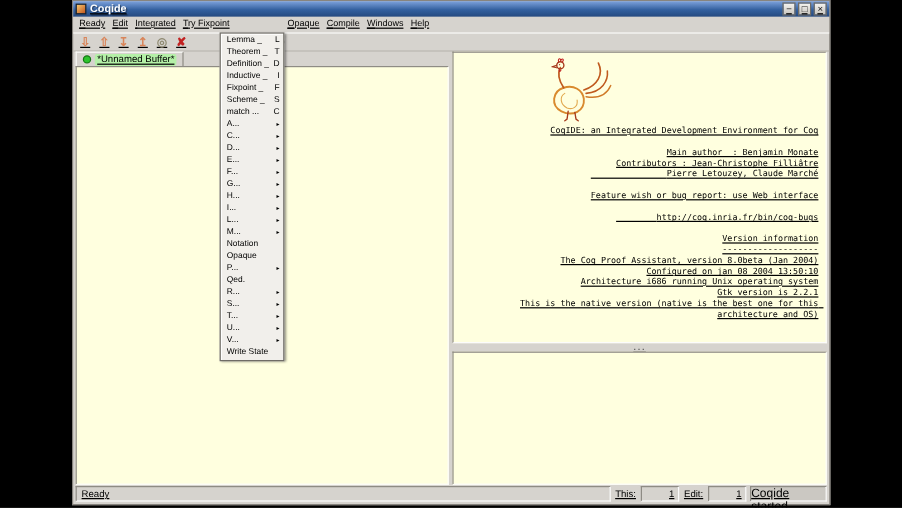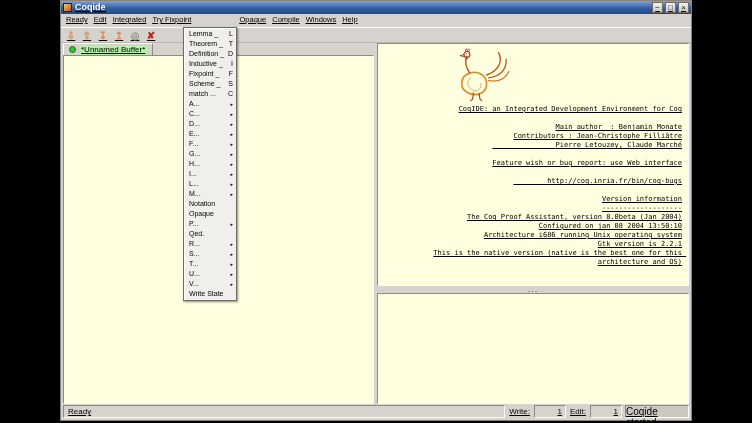--- a/index.html
+++ b/index.html
@@ -200,21 +200,21 @@
         </div>
         <div class="grip-row">
           <span class="grip-dots">...</span>
         </div>
         <pre class="pane goal-pane" style="background: rgb(255, 255, 223);"></pre>
       </div>
     </div>
 
     <div class="statusbar">
       <div class="sb-ready panel-sunken">Ready</div>
-      <span class="sb-label">Write:</span>
+      <span class="sb-label">This:</span>
       <div class="sb-val panel-sunken">1</div>
       <span class="sb-label">Edit:</span>
       <div class="sb-val panel-sunken">1</div>
       <div class="sb-msg panel-sunken">Coqide started</div>
     </div>
 
     <div class="dropdown" style="left: 122px;">
 
         <div class="dd-item">
           <span class="dd-label">Lemma _</span>

